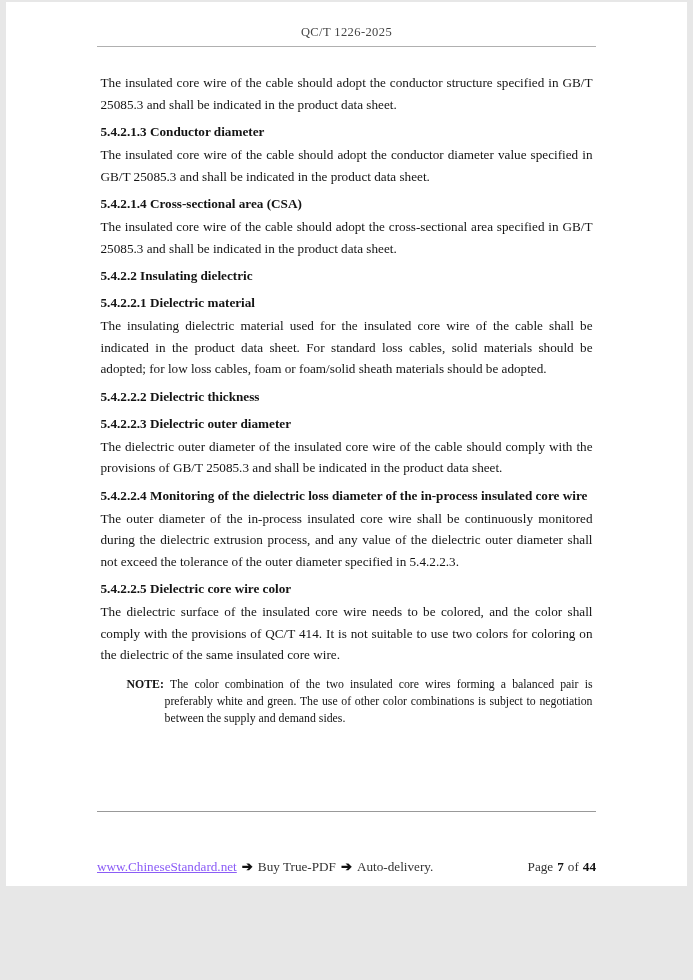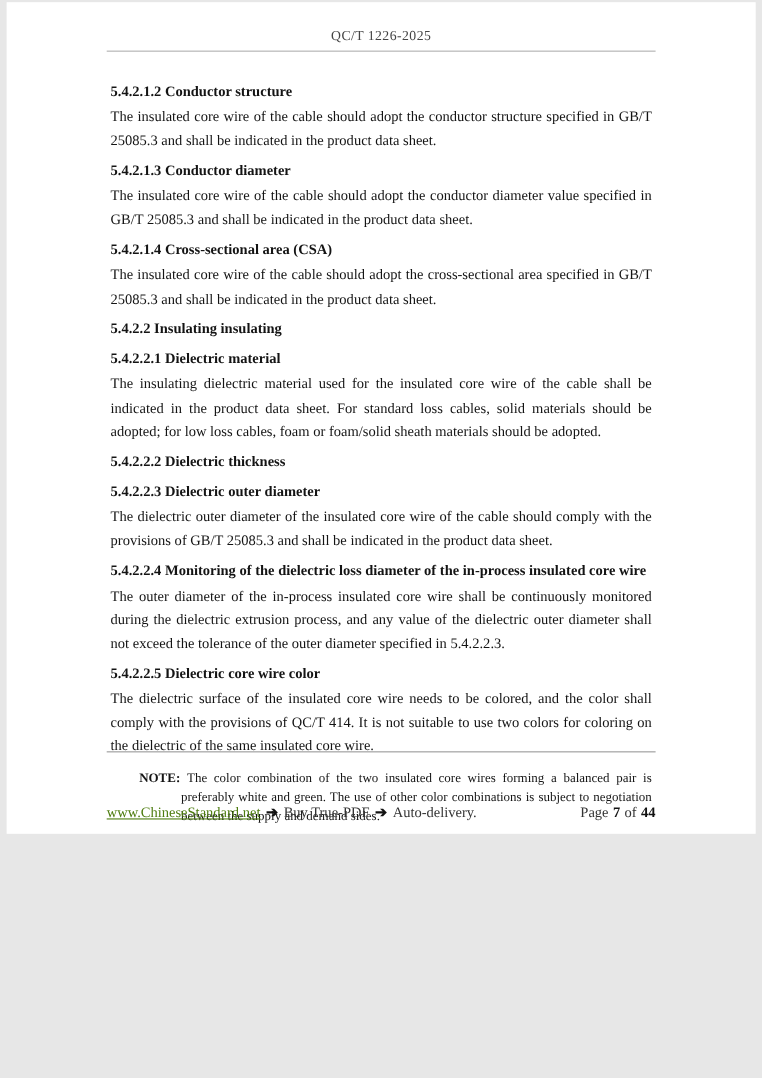--- a/index.html
+++ b/index.html
@@ -6,21 +6,21 @@
   html, body { width: 693px; height: 980px; }
   body {
     background: #e7e7e7;
     font-family: "Liberation Serif", "DejaVu Serif", serif;
     position: relative;
     overflow: hidden;
   }
   .page {
     position: absolute;
     top: 2px; left: 6px;
-    width: 681px; height: 756px;
+    width: 681px; height: 884px;
     background: #ffffff;
   }
   .header { padding-top: 23px; text-align: center; }
   .header-title { font-size: 12.5px; color: #444; letter-spacing: 0.4px; }
   .header-rule { width: 499px; margin: 6px auto 0; border-bottom: 1px solid #b0b0b0; height: 0; }
   .content {
     width: 492px;
     margin: 25px auto 0;
     font-size: 13.2px;
     color: #141414;
@@ -53,42 +53,41 @@
     border-top: 1px solid #999;
     padding-top: 7px;
     display: flex;
     justify-content: space-between;
     align-items: baseline;
     font-size: 13.2px;
     color: #333;
   }
   .footer-left { display: flex; gap: 5px; align-items: baseline; }
   .footer-right { display: flex; gap: 4px; align-items: baseline; margin-top: 40px; }
-  .footer-link { text-decoration: underline; color: #4d7c0f; cursor: pointer; }
+  .footer-link { text-decoration: underline; color: #8b5cf6; cursor: pointer; }
   .arrow { font-weight: bold; color: #111; }
   .page-num { font-weight: bold; color: #111; }
 </style>
 </head>
 <body>
 
 <div class="page">
 
   <div class="header">
     <div class="header-title">QC/T 1226-2025</div>
     <div class="header-rule"></div>
   </div>
 
   <div class="content">
-      <div class="heading">5.4.2.1.2 Conductor structure</div>
       <div class="para">The insulated core wire of the cable should adopt the conductor structure specified in GB/T 25085.3 and shall be indicated in the product data sheet.</div>
       <div class="heading">5.4.2.1.3 Conductor diameter</div>
       <div class="para">The insulated core wire of the cable should adopt the conductor diameter value specified in GB/T 25085.3 and shall be indicated in the product data sheet.</div>
       <div class="heading">5.4.2.1.4 Cross-sectional area (CSA)</div>
       <div class="para">The insulated core wire of the cable should adopt the cross-sectional area specified in GB/T 25085.3 and shall be indicated in the product data sheet.</div>
-      <div class="heading">5.4.2.2 Insulating insulating</div>
+      <div class="heading">5.4.2.2 Insulating dielectric</div>
       <div class="heading">5.4.2.2.1 Dielectric material</div>
       <div class="para">The insulating dielectric material used for the insulated core wire of the cable shall be indicated in the product data sheet. For standard loss cables, solid materials should be adopted; for low loss cables, foam or foam/solid sheath materials should be adopted.</div>
       <div class="heading">5.4.2.2.2 Dielectric thickness</div>
       <div class="heading">5.4.2.2.3 Dielectric outer diameter</div>
       <div class="para">The dielectric outer diameter of the insulated core wire of the cable should comply with the provisions of GB/T 25085.3 and shall be indicated in the product data sheet.</div>
       <div class="heading">5.4.2.2.4 Monitoring of the dielectric loss diameter of the in-process insulated core wire</div>
       <div class="para">The outer diameter of the in-process insulated core wire shall be continuously monitored during the dielectric extrusion process, and any value of the dielectric outer diameter shall not exceed the tolerance of the outer diameter specified in 5.4.2.2.3.</div>
       <div class="heading">5.4.2.2.5 Dielectric core wire color</div>
       <div class="para">The dielectric surface of the insulated core wire needs to be colored, and the color shall comply with the provisions of QC/T 414. It is not suitable to use two colors for coloring on the dielectric of the same insulated core wire.</div>
       <div class="note"><span class="note-label">NOTE: </span><span>The color combination of the two insulated core wires forming a balanced pair is preferably white and green. The use of other color combinations is subject to negotiation between the supply and demand sides.</span></div>

